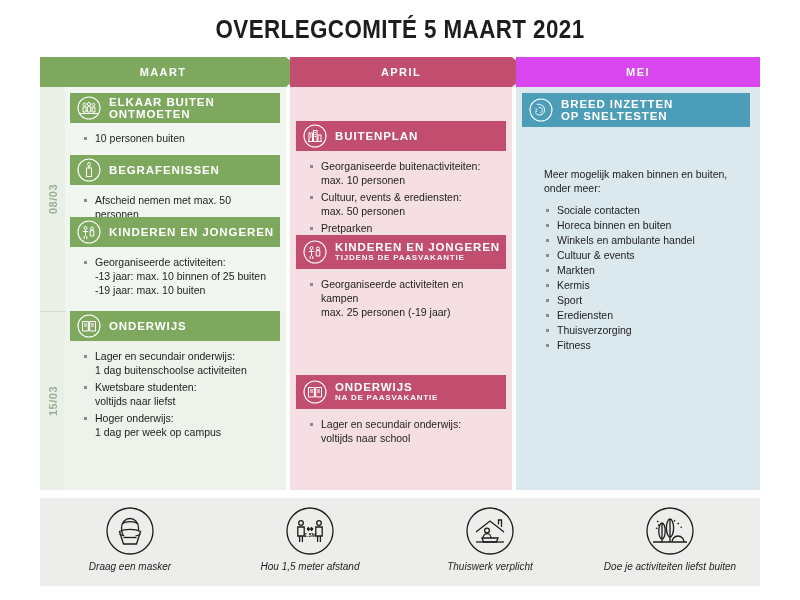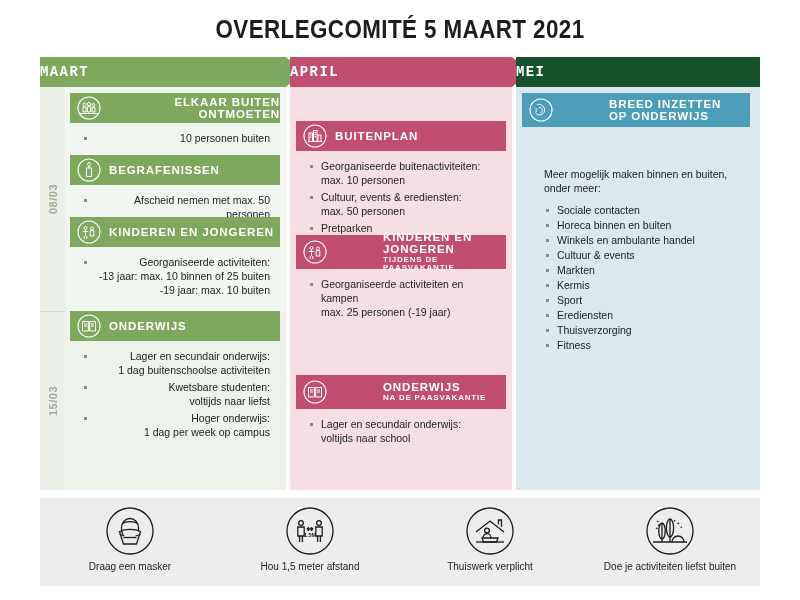--- a/index.html
+++ b/index.html
@@ -20,36 +20,36 @@
   }
 
   
   .cols{position:absolute;left:40px;top:57px;width:720px;height:433px;}
   .col{position:absolute;top:0;height:433px;}
   .col-maart{left:0;width:246px;}
   .col-april{left:250px;width:222px;}
   .col-mei{left:476px;width:244px;}
 
   .colhead{
-    position:relative;height:30px;line-height:30px;text-align:left;
-    color:#ffffff;font-weight:bold;font-size:14px;letter-spacing:1.4px;
-    font-family:Liberation Mono, monospace;
+    position:relative;height:30px;line-height:30px;text-align:center;
+    color:#ffffff;font-weight:bold;font-size:11px;letter-spacing:1.4px;
+    font-family:Liberation Sans, sans-serif;
   }
   .colhead.arrow::after{
     content:"";position:absolute;right:-18px;top:0;width:0;height:0;
     border-top:15px solid transparent;border-bottom:15px solid transparent;
   }
   .h-maart{background:#7FA85F;}
   .h-maart.arrow::after{border-left:18px solid #7FA85F;}
   .h-april{background:#C14E6E;}
   .h-april.arrow::after{border-left:18px solid #C14E6E;}
-  .h-mei{background:#14532d;}
+  .h-mei{background:#d946ef;}
 
   .colbody{position:relative;height:403px;overflow:hidden;}
-  .b-maart{background:#8b5cf6;text-align:right;}
+  .b-maart{background:#8b5cf6;}
   .b-april{background:#F5DFE4;}
   .b-mei{background:#DBE8EE;}
 
   
   .daterail{position:absolute;left:0;top:0;width:25px;height:403px;background:#EAF0E7;}
   .dateseg{position:absolute;left:0;width:25px;}
   .dateseg .dl{
     position:absolute;left:50%;top:50%;
     transform:translate(-50%,-50%) rotate(-90deg);
     white-space:nowrap;font-size:11px;letter-spacing:0.5px;color:#9BAF92;
@@ -59,21 +59,21 @@
 
   
   .maart-inner{position:absolute;left:25px;top:0;right:0;bottom:0;background:#F2F6F0;}
   .maart-seg2{position:absolute;left:25px;right:0;background:#EDF2EA;}
 
   
   .card{position:absolute;}
   .cardhead{
     display:flex;align-items:center;height:30px;padding-left:6px;box-sizing:border-box;
   }
-  .cardhead.tall{height:34px;gap:48px;}
+  .cardhead.tall{height:34px;}
   .cardhead .ico{flex:0 0 auto;width:26px;height:26px;margin-right:7px;}
   .cardhead .ttl{
     color:#ffffff;font-weight:bold;font-size:11.5px;letter-spacing:0.9px;line-height:1.08;
     font-family:"Liberation Sans Narrow","Liberation Sans",sans-serif;
   }
   .cardhead .sub{
     display:block;font-size:8px;letter-spacing:0.8px;font-weight:bold;opacity:0.95;
   }
   .g-head{background:#7FA85F;}
   .p-head{background:#C14E6E;}
@@ -88,21 +88,21 @@
   }
   .bullets li::before{
     content:"";position:absolute;left:2px;top:6px;width:3px;height:3px;background:#8a8a8a;
   }
   .bullets li.tight{margin-bottom:1px;}
   .plain{font-size:10.5px;line-height:14px;margin:0 0 8px 0;
     font-family:"Liberation Sans Narrow","Liberation Sans",sans-serif;}
 
   
   .footer{position:absolute;left:40px;top:498px;width:720px;height:88px;background:#EDEDEC;}
-  .fitems{display:flex;height:80px;}
+  .fitems{display:flex;height:80px;font-style:italic;}
   .fitem{flex:1 1 0;display:flex;flex-direction:column;align-items:center;justify-content:center;}
   .fitem .fic{width:54px;height:54px;}
   .fitem .flb{margin-top:3px;font-size:10px;color:#1d1d1b;
     font-family:"Liberation Sans Narrow","Liberation Sans",sans-serif;}
 </style>
 </head>
 <body>
 
 <div class="page">
 
@@ -319,21 +319,21 @@
                 <circle cx="13" cy="13" r="11" fill="none" stroke="#ffffff" stroke-width="1.1"></circle>
                 <g fill="none" stroke="#ffffff" stroke-width="1">
                   <path d="M9 7.5c3.5-1 7 1.5 7.5 4.5.4 2.6-1 5-3.5 5.8-2.3.7-4.6-.3-5.6-2.3"></path>
                   <path d="M11 10.5c1.6-.4 3.2.6 3.4 2.2.2 1.4-.7 2.6-2 2.9"></path>
                   <path d="M7.5 11.5l2 1.2M7.2 14l1.8.4"></path>
                 </g>
               </svg>
             </span>
             <span class="ttl">
               <span>BREED INZETTEN</span><br>
-              <span>OP ONDERWIJS</span>
+              <span>OP SNELTESTEN</span>
             </span>
           </div>
           <div class="cardbody" style="padding:40px 10px 6px 22px;">
             <p class="plain" style="white-space:pre-line">Meer mogelijk maken binnen en buiten,
 onder meer:</p>
             <ul class="bullets">
               <li class="tight">Sociale contacten</li>
               <li class="tight">Horeca binnen en buiten</li>
               <li class="tight">Winkels en ambulante handel</li>
               <li class="tight">Cultuur &amp; events</li>

